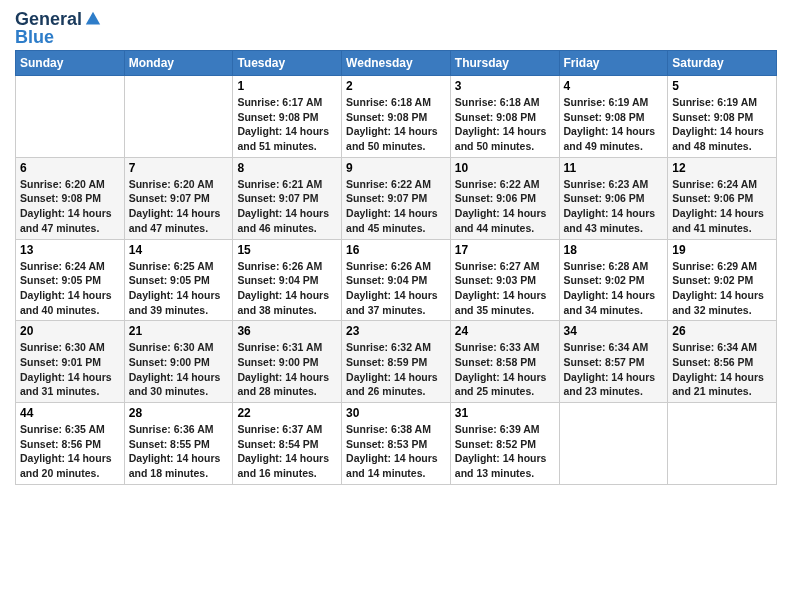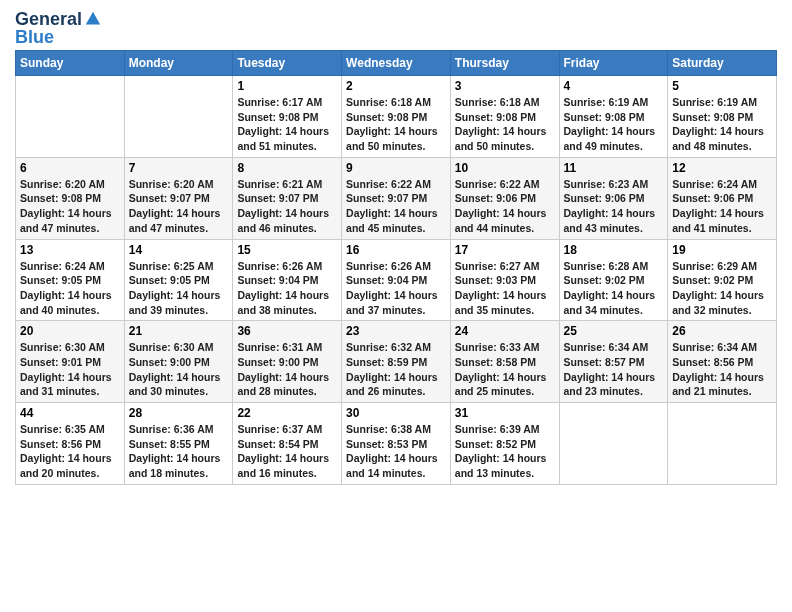--- a/index.html
+++ b/index.html
@@ -222,21 +222,21 @@
         </td>
         <td>
           <div class="day-number">23</div>
           <div class="day-info">Sunrise: 6:32 AM<br>Sunset: 8:59 PM<br>Daylight: 14 hours and 26 minutes.</div>
         </td>
         <td>
           <div class="day-number">24</div>
           <div class="day-info">Sunrise: 6:33 AM<br>Sunset: 8:58 PM<br>Daylight: 14 hours and 25 minutes.</div>
         </td>
         <td>
-          <div class="day-number">25</div>
+          <div class="day-number">34</div>
           <div class="day-info">Sunrise: 6:34 AM<br>Sunset: 8:57 PM<br>Daylight: 14 hours and 23 minutes.</div>
         </td>
         <td>
           <div class="day-number">26</div>
           <div class="day-info">Sunrise: 6:34 AM<br>Sunset: 8:56 PM<br>Daylight: 14 hours and 21 minutes.</div>
         </td>
       </tr>
       <tr class="row-odd">
         <td>
           <div class="day-number">44</div>

